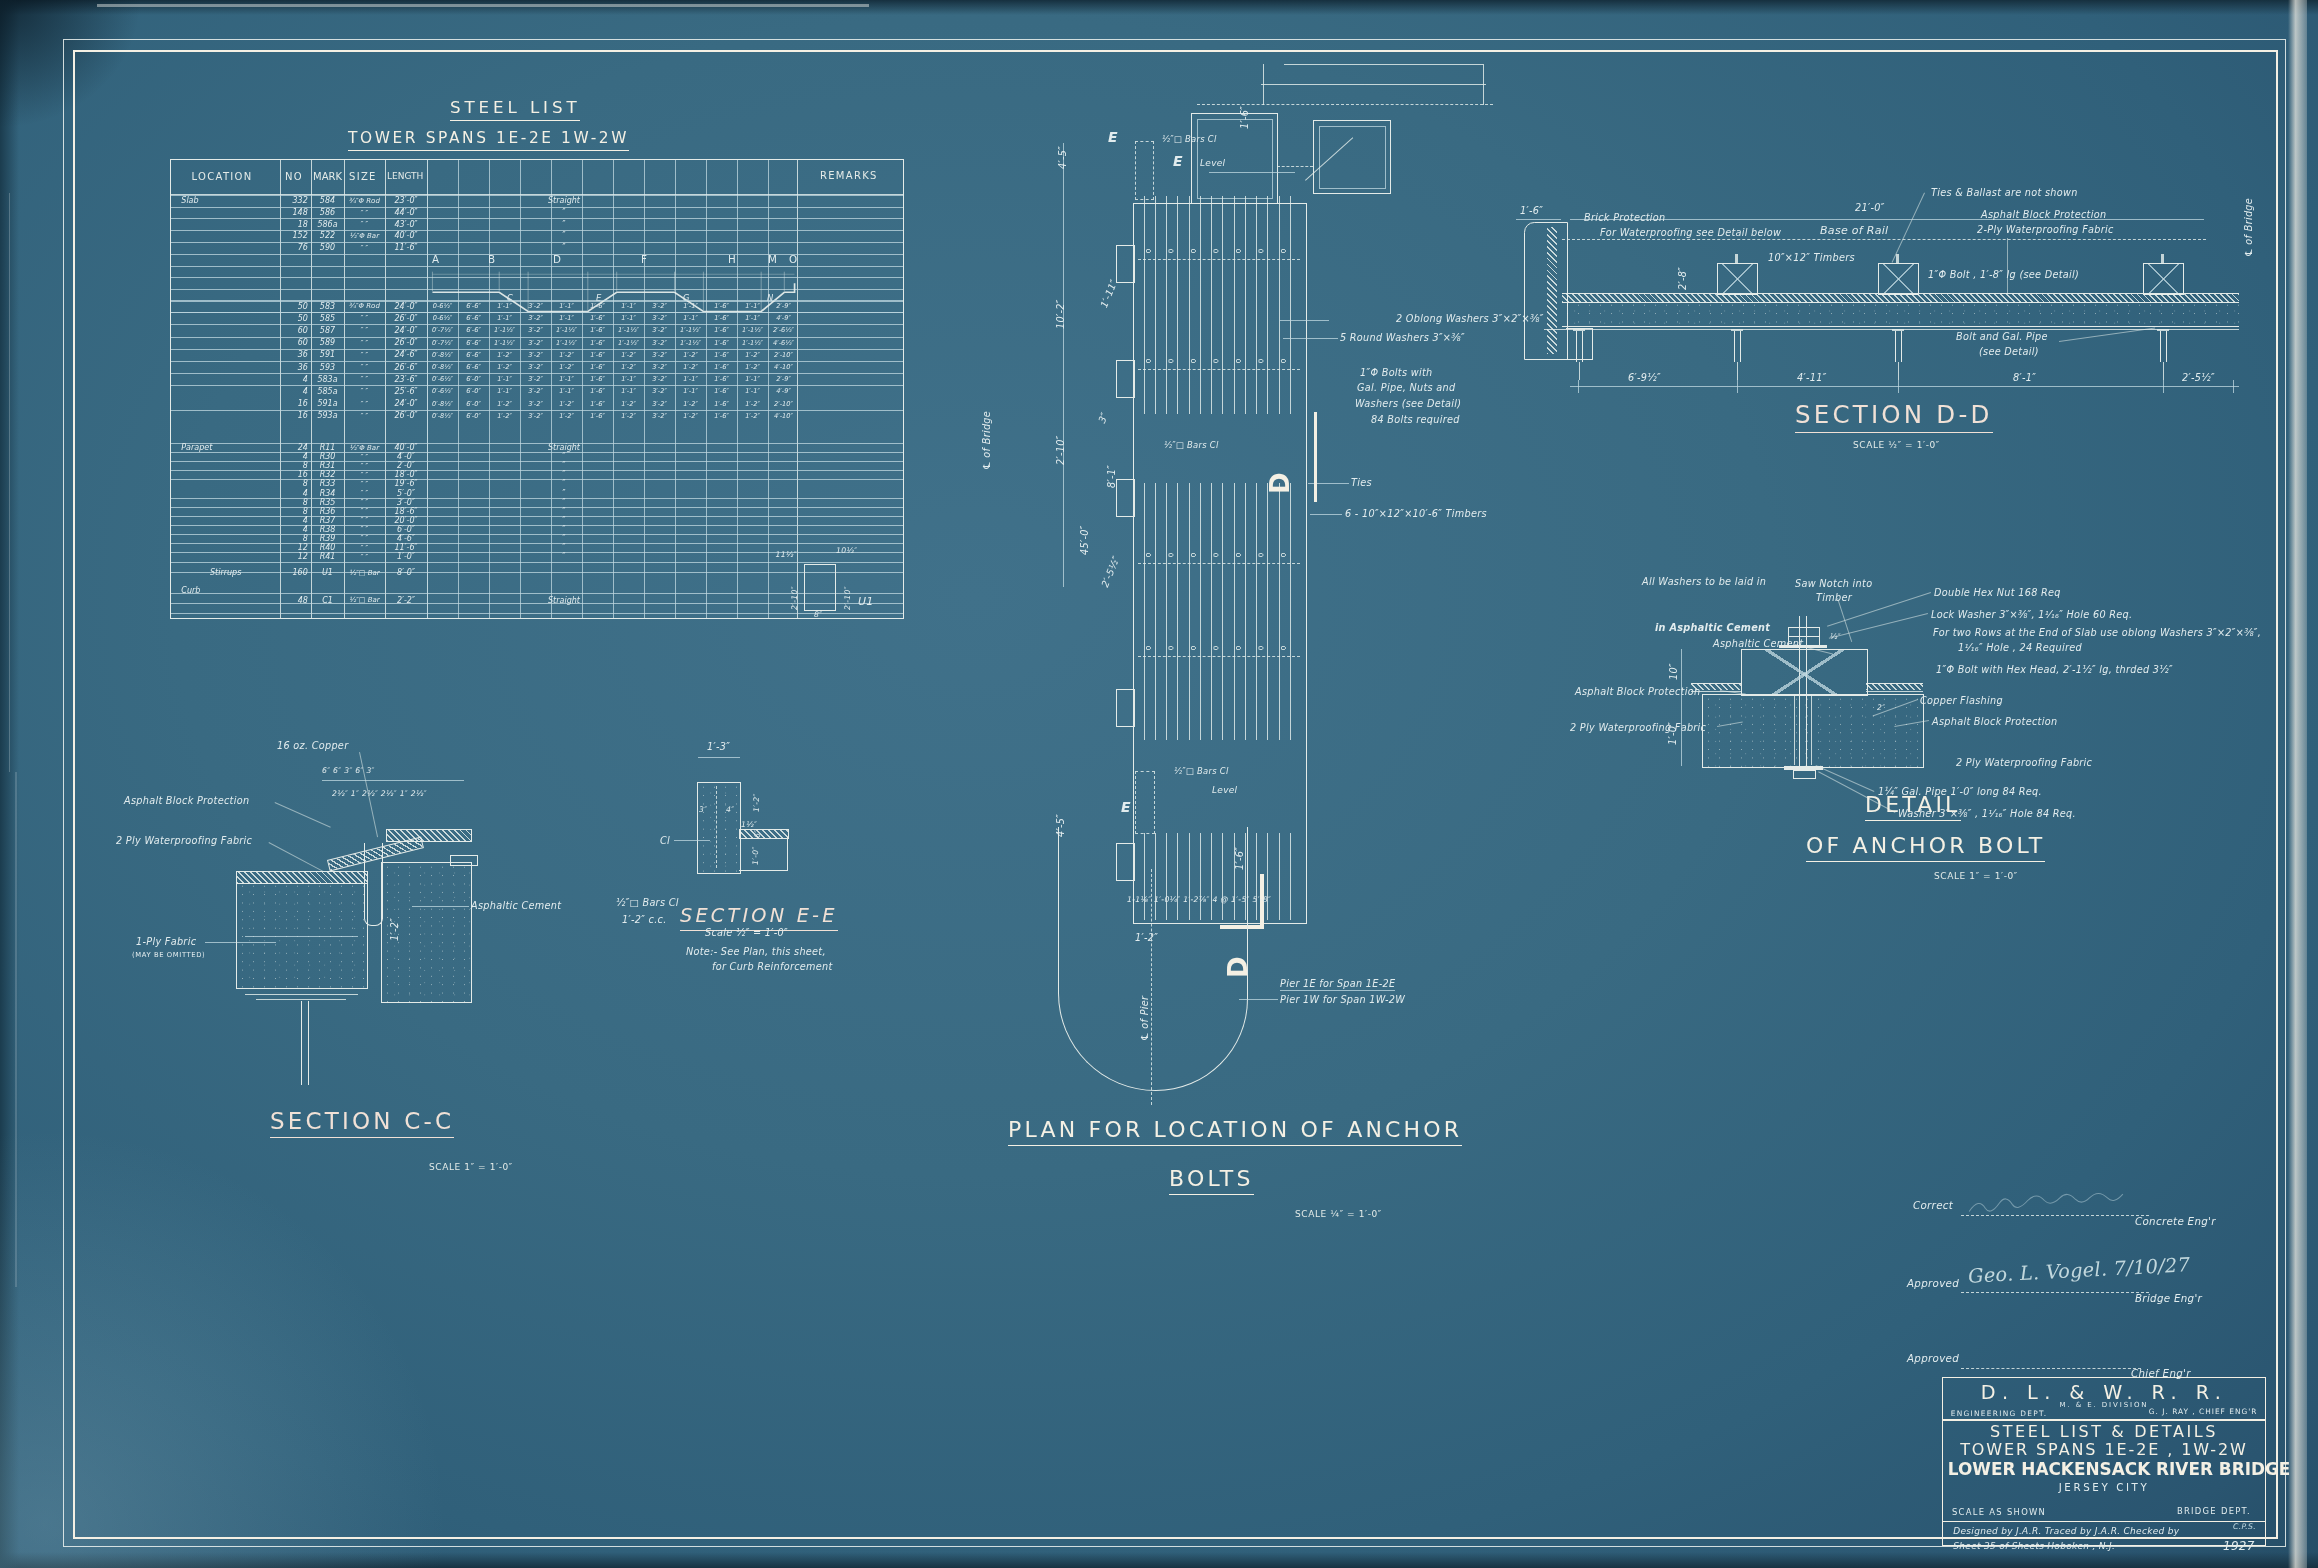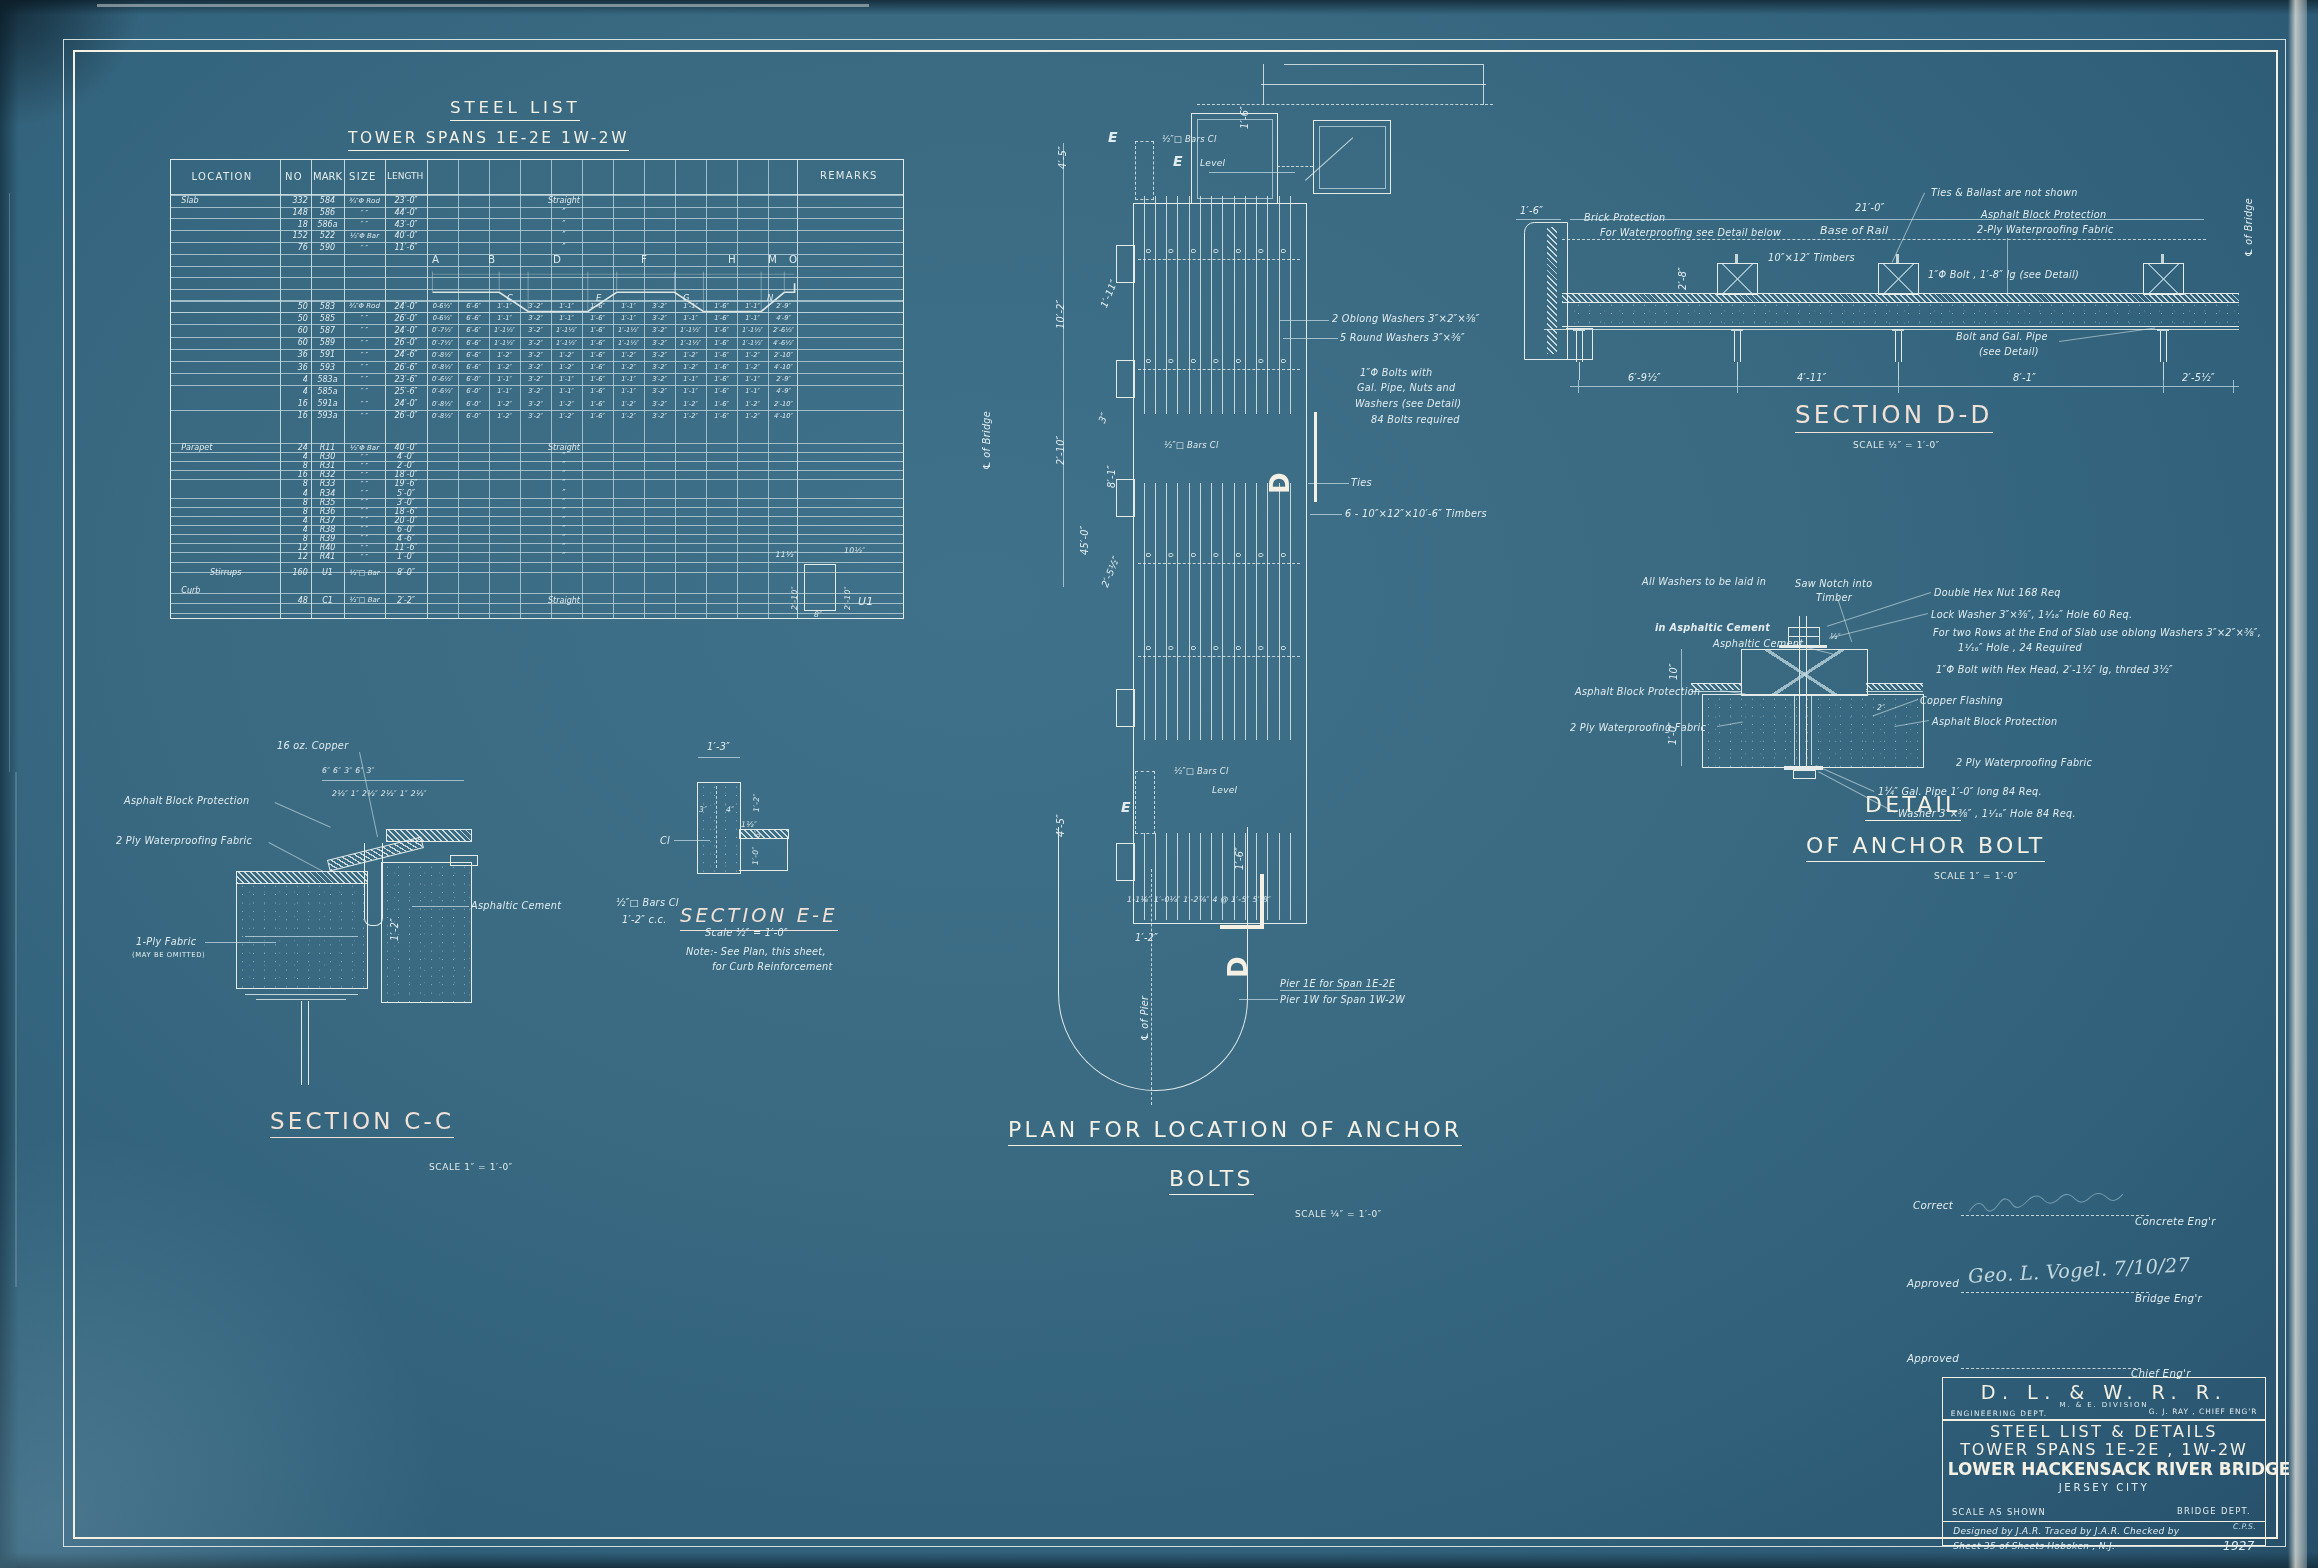--- a/index.html
+++ b/index.html
@@ -528,21 +528,21 @@
           <span class="c mk">C1</span>
           <span class="c sz">½″□ Bar</span>
           <span class="c ln">2′-2″</span>
           <span class="c da">Straight</span>
         </div>
       </div>
 
     <div class="abs" style="left:629px;top:391px;width:0.6px;height:0.6px;">
       <div class="abs" style="left:3.9px;top:13px;width:30px;height:45px;border:1.4px solid var(--ink);border-top-width:1.9px;"></div>
       <span class="lb it sm" style="left:-24.5px;top:0;">11½″</span>
-      <span class="lb it sm" style="left:36px;top:-3.9px;margin-left:8px;">10½″</span>
+      <span class="lb it sm" style="left:36px;top:-3.9px;">10½″</span>
       <span class="lb it sm rot" style="left:-9px;top:59px;">2′-10″</span>
       <span class="lb it sm rot" style="left:44px;top:59px;">2′-10″</span>
       <span class="lb it sm" style="left:14px;top:60px;">8″</span>
       <span class="lb it" style="left:58px;top:45px;font-size:11px;">U1</span>
     </div>
   </div>
 
   <div class="abs" style="left:0;top:0;width:0.6px;height:0.6px;">
 
     <div class="hl" style="left:1284px;top:64px;width:199px;"></div>
@@ -599,21 +599,21 @@
     <span class="lb it rot" style="left:1055px;top:329px;">10′-2″</span>
     <span class="lb it" style="left:1094px;top:288px;transform:rotate(-68deg);">1′-11″</span>
     <span class="lb it rot" style="left:1055px;top:465px;">2′-10″</span>
     <span class="lb it" style="left:1098px;top:412px;transform:rotate(-68deg);">3″</span>
     <span class="lb it rot" style="left:1106px;top:488px;">8′-1″</span>
     <span class="lb it rot" style="left:1079px;top:555px;">45′-0″</span>
     <span class="lb it" style="left:1094px;top:566px;transform:rotate(-68deg);">2′-5½″</span>
     <span class="lb it rot" style="left:981px;top:470px;">℄ of Bridge</span>
     <span class="lb it rot" style="left:1239px;top:129px;">1′-6″</span>
 
-    <span class="lb it" style="left:1332px;top:313px;">2 Oblong Washers 3″×2″×⅜″</span>
+    <span class="lb it" style="left:1396px;top:313px;">2 Oblong Washers 3″×2″×⅜″</span>
     <span class="lb it" style="left:1340px;top:332px;">5 Round Washers 3″×⅜″</span>
     <div class="hl" style="left:1279px;top:320px;width:50px;height:0.6px;background:var(--thin);"></div>
     <div class="hl" style="left:1283px;top:338px;width:55px;height:0.6px;background:var(--thin);"></div>
     <span class="lb it" style="left:1360px;top:367px;">1″Φ Bolts with</span>
     <span class="lb it" style="left:1357px;top:382px;">Gal. Pipe, Nuts and</span>
     <span class="lb it" style="left:1355px;top:398px;">Washers        (see Detail)</span>
     <span class="lb it" style="left:1371px;top:414px;">84 Bolts required</span>
     <span class="lb it" style="left:1351px;top:477px;">Ties</span>
     <div class="hl" style="left:1308px;top:483px;width:41px;height:0.6px;background:var(--thin);"></div>
     <span class="lb it" style="left:1345px;top:508px;">6 - 10″×12″×10′-6″ Timbers</span>

